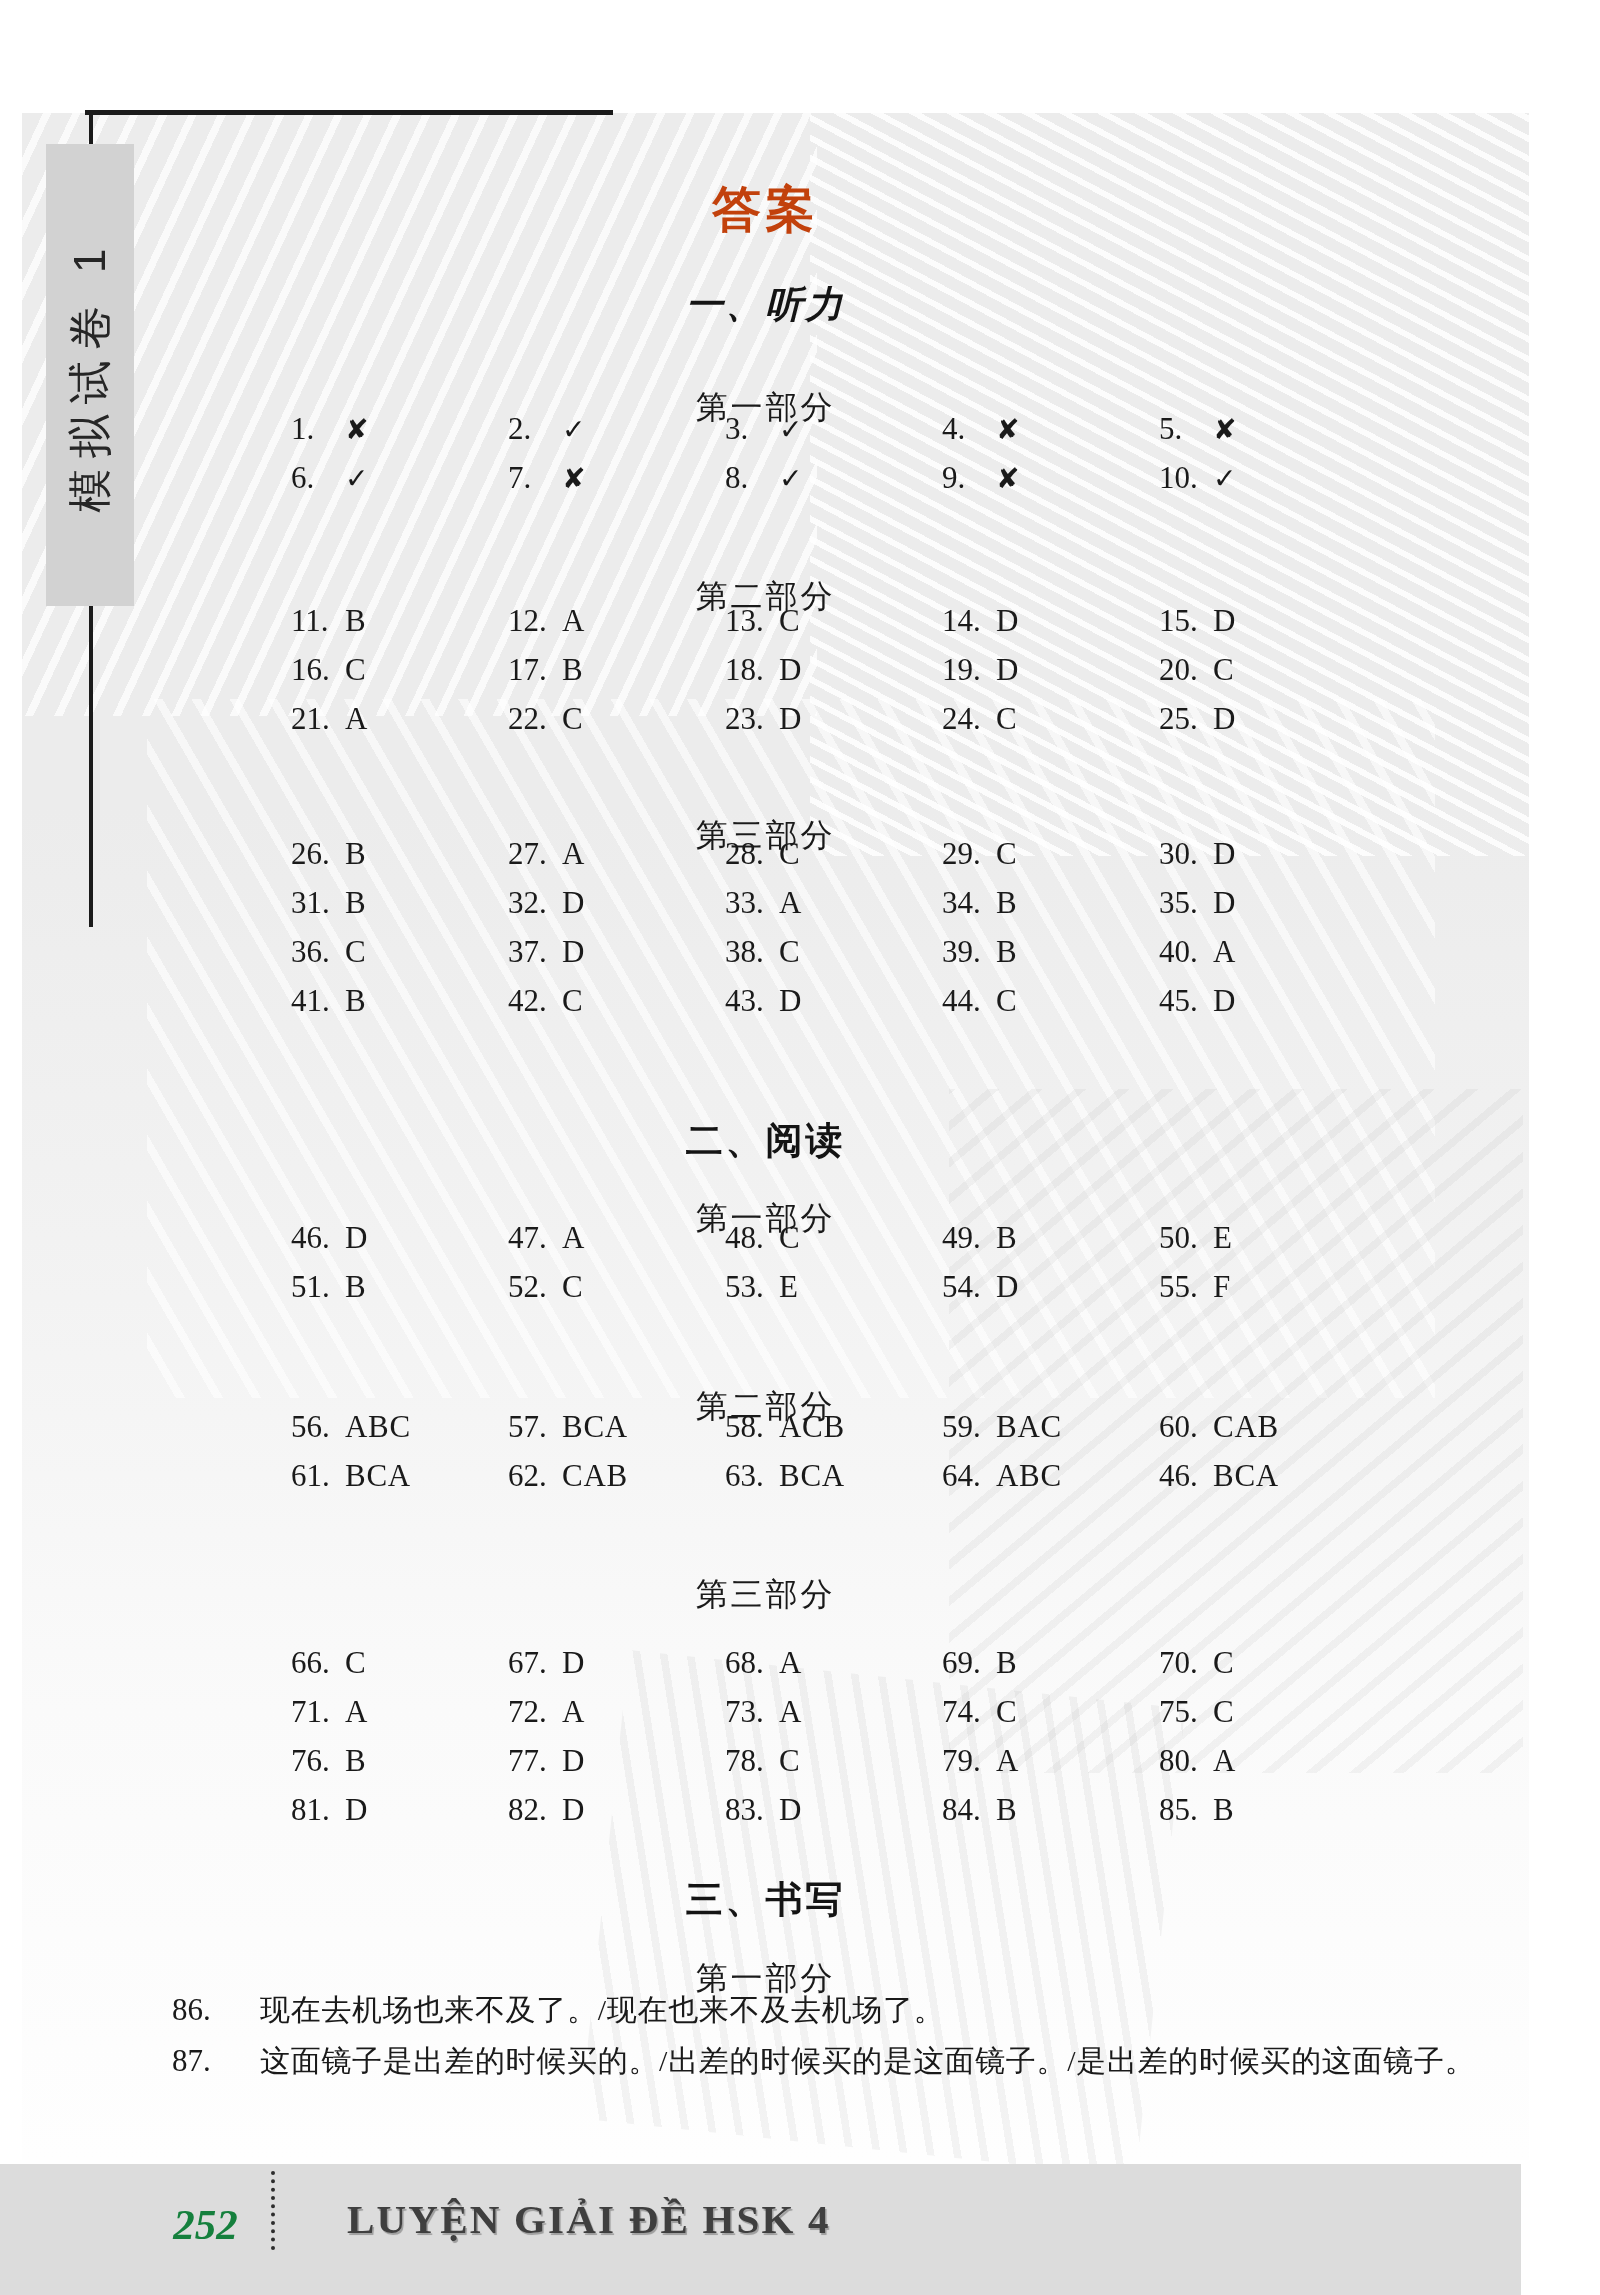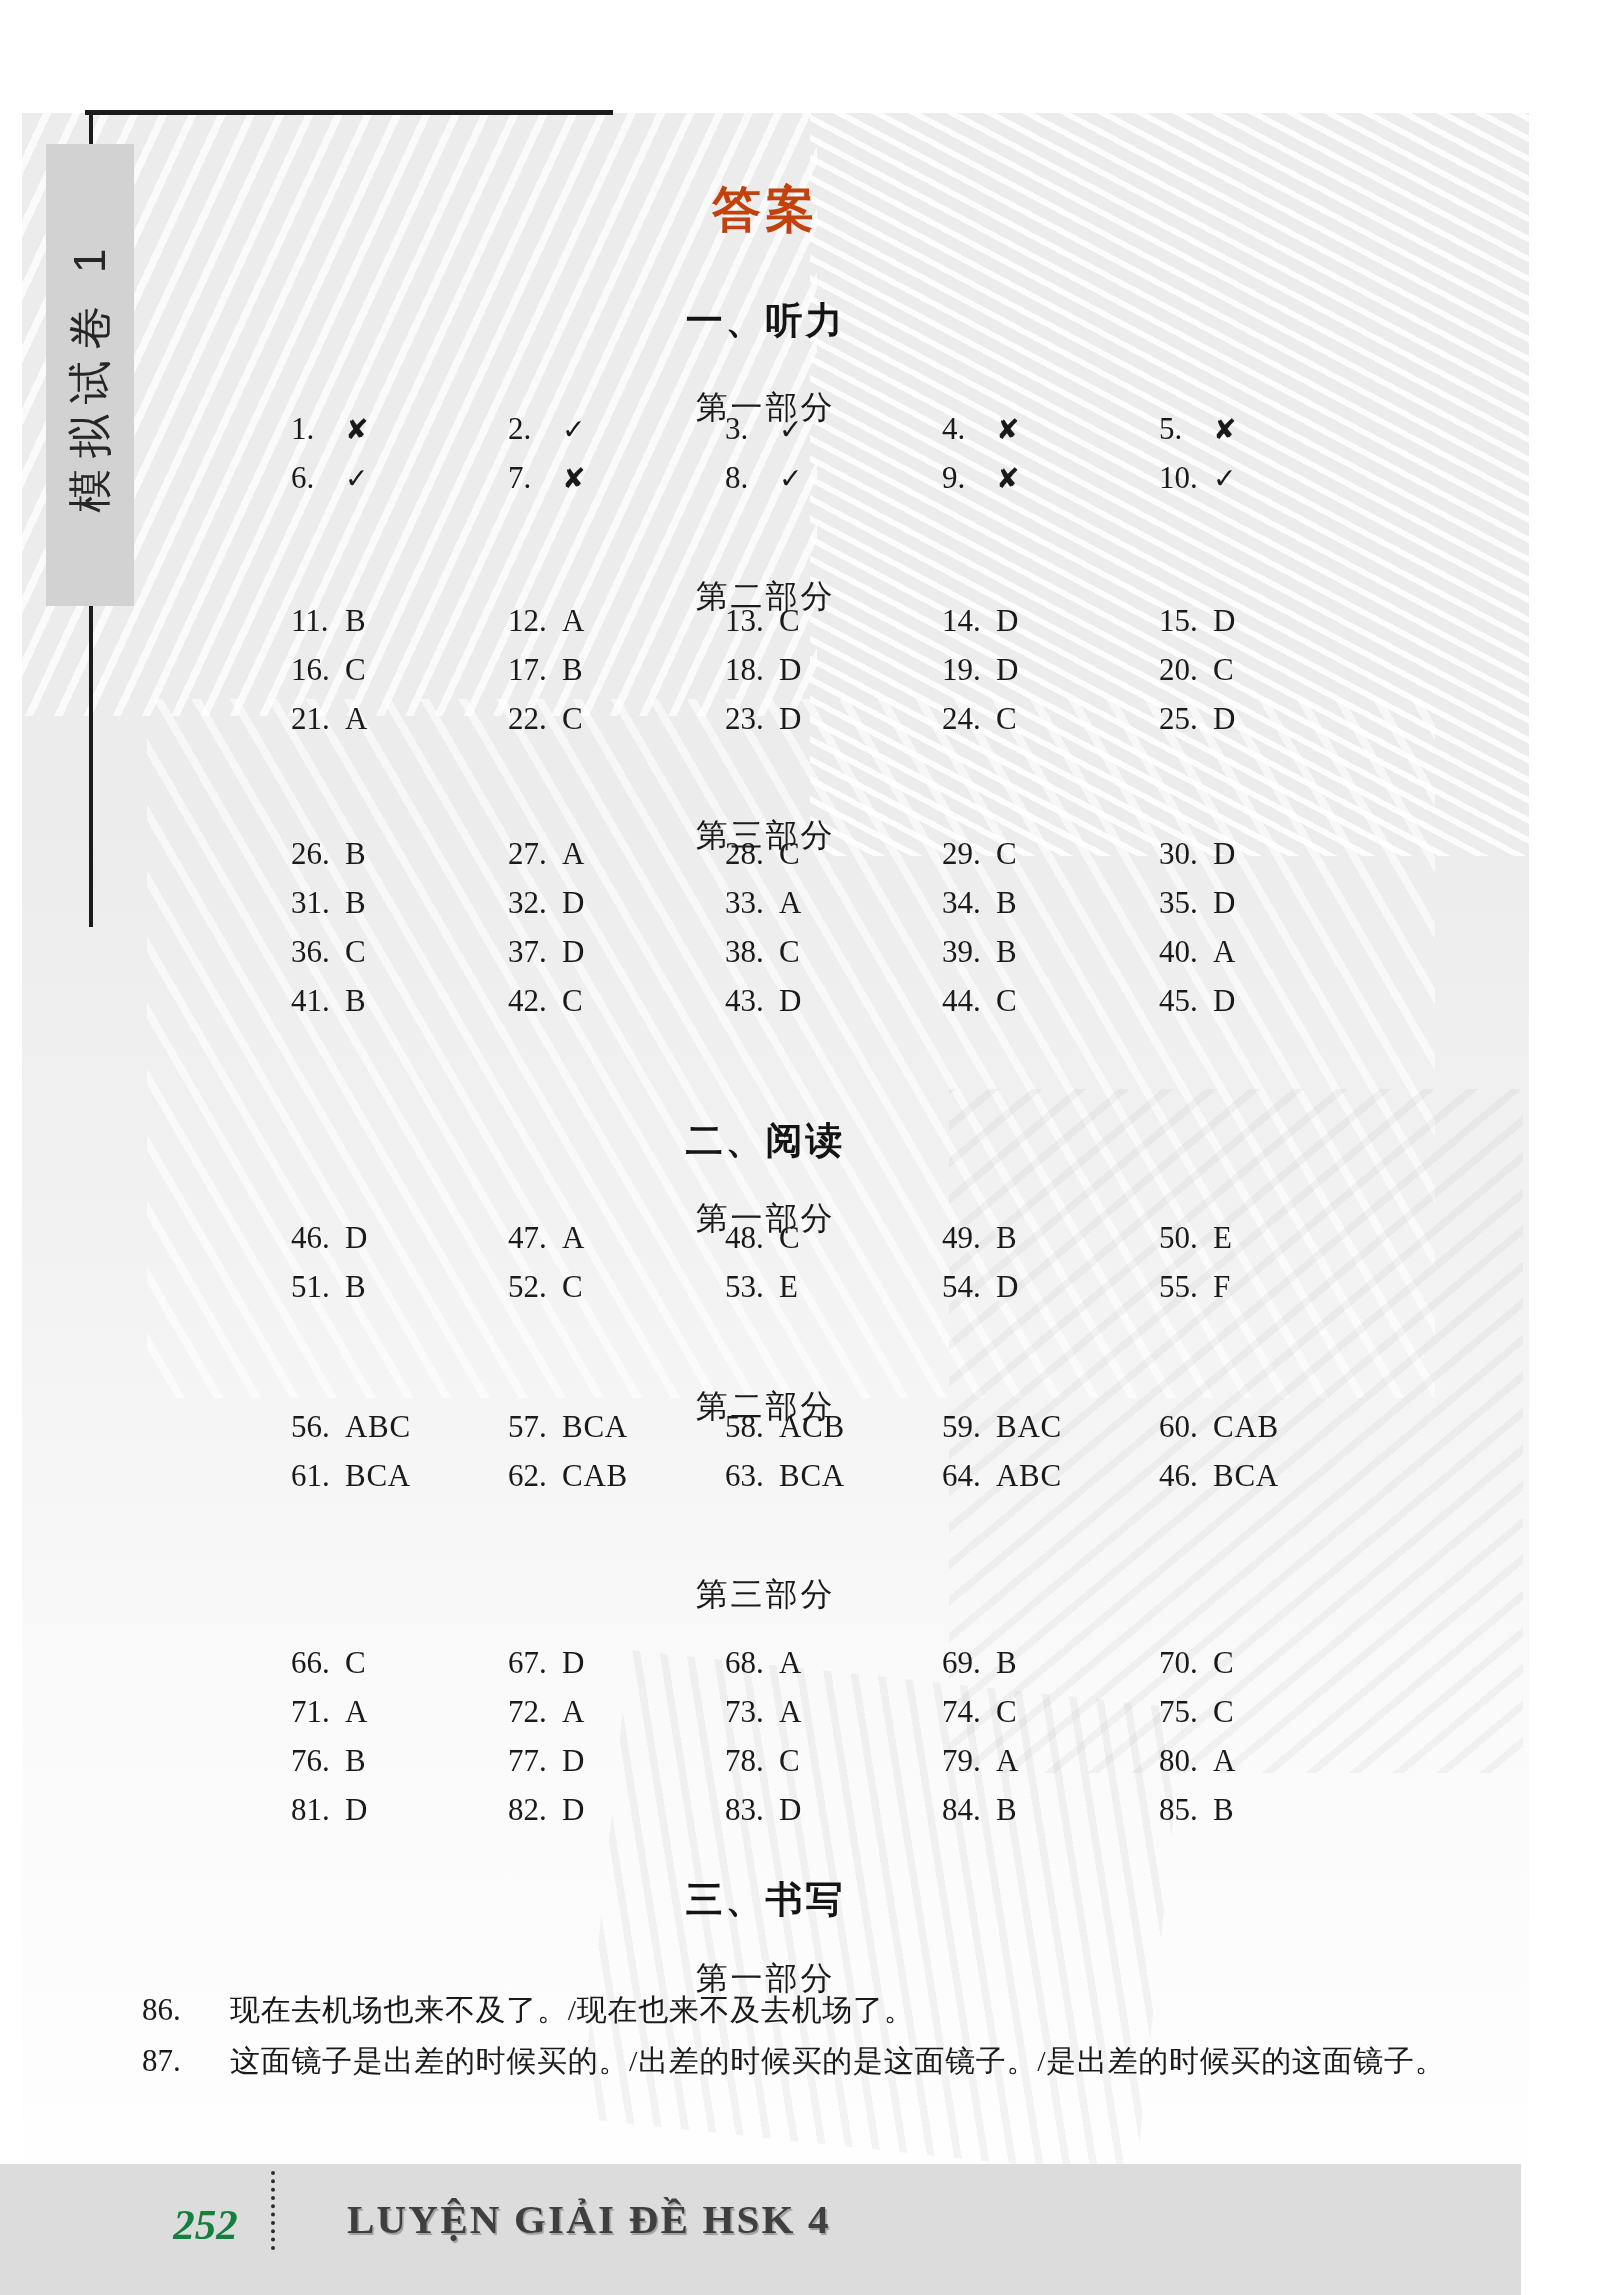--- a/index.html
+++ b/index.html
@@ -32,34 +32,34 @@
   .tab{position:absolute;left:46px;top:144px;width:88px;height:462px;background:#d2d2d2;
     display:flex;align-items:center;justify-content:center;}
   .tab-text{transform:rotate(-90deg);white-space:nowrap;
     font-family:"Liberation Sans","DejaVu Sans",sans-serif;
     font-size:44px;letter-spacing:10.3px;color:#262626;}
   
   .centered{position:absolute;left:0;width:1531px;text-align:center;}
   .title{top:144px;font-size:49px;font-weight:700;letter-spacing:4.4px;color:#c2410c;}
   .sec{top:0;font-size:37px;font-weight:700;letter-spacing:2.9px;color:#141414;}
   .part{top:0;font-size:32px;font-weight:400;letter-spacing:2.9px;color:#1a1a1a;}
-  .sec-listening{top:265px;} .part-l1{top:354px;} .part-l2{top:543px;} .part-l3{top:782px;}
+  .sec-listening{top:249px;font-style:italic;} .part-l1{top:354px;} .part-l2{top:543px;} .part-l3{top:782px;}
   .sec-reading{top:1085px;} .part-r1{top:1165px;} .part-r2{top:1353px;} .part-r3{top:1541px;}
   .sec-writing{top:1844px;} .part-w1{top:1925px;}
   
   .grid{position:absolute;left:291px;width:1192px;}
   .grid-l1{top:410px;} .grid-l2{top:602px;} .grid-l3{top:835px;}
   .grid-r1{top:1219px;} .grid-r2{top:1408px;} .grid-r3{top:1644px;}
   .grid-row{display:grid;grid-template-columns:repeat(5,217px);height:49px;align-items:start;}
   .cell{font-size:31px;line-height:37px;white-space:nowrap;}
   .cell .num{display:inline-block;min-width:54px;}
   .cell .val{letter-spacing:0.7px;}
   .cell .val.mark{font-family:"DejaVu Sans",sans-serif;font-size:28px;}
   
-  .wrow{position:absolute;left:142px;width:1317px;display:flex;align-items:center;}
+  .wrow{position:absolute;left:172px;width:1317px;display:flex;align-items:center;}
   .wrow-86{top:1983px;} .wrow-87{top:2034px;}
   .wnum{flex:0 0 88px;font-size:31px;line-height:53px;}
   .wtext{margin:0;flex:1;font-size:30px;line-height:53px;letter-spacing:0.7px;}
   
   .footer{position:absolute;left:0;top:2164px;width:1521px;height:132px;background:#dcdcdc;}
   .page-num{position:absolute;left:132px;top:2192px;width:147px;text-align:center;
     font-size:43px;font-weight:700;font-style:italic;color:#15803d;margin-top:8px;}
   .dotline{position:absolute;left:271px;top:2171px;height:79px;width:0;
     border-left:4.4px dotted #2d2d2d;}
   .book-title{position:absolute;left:347px;top:2195px;font-size:41px;font-weight:700;

